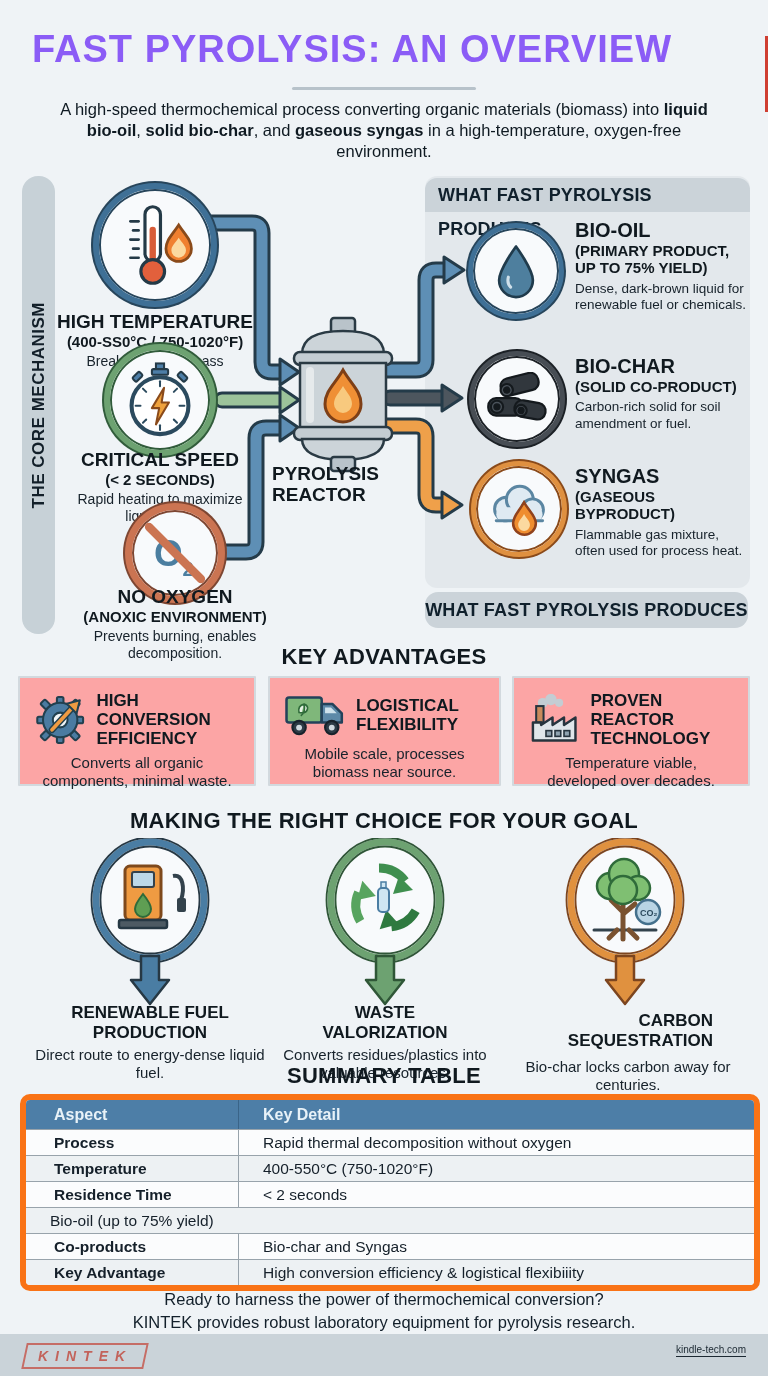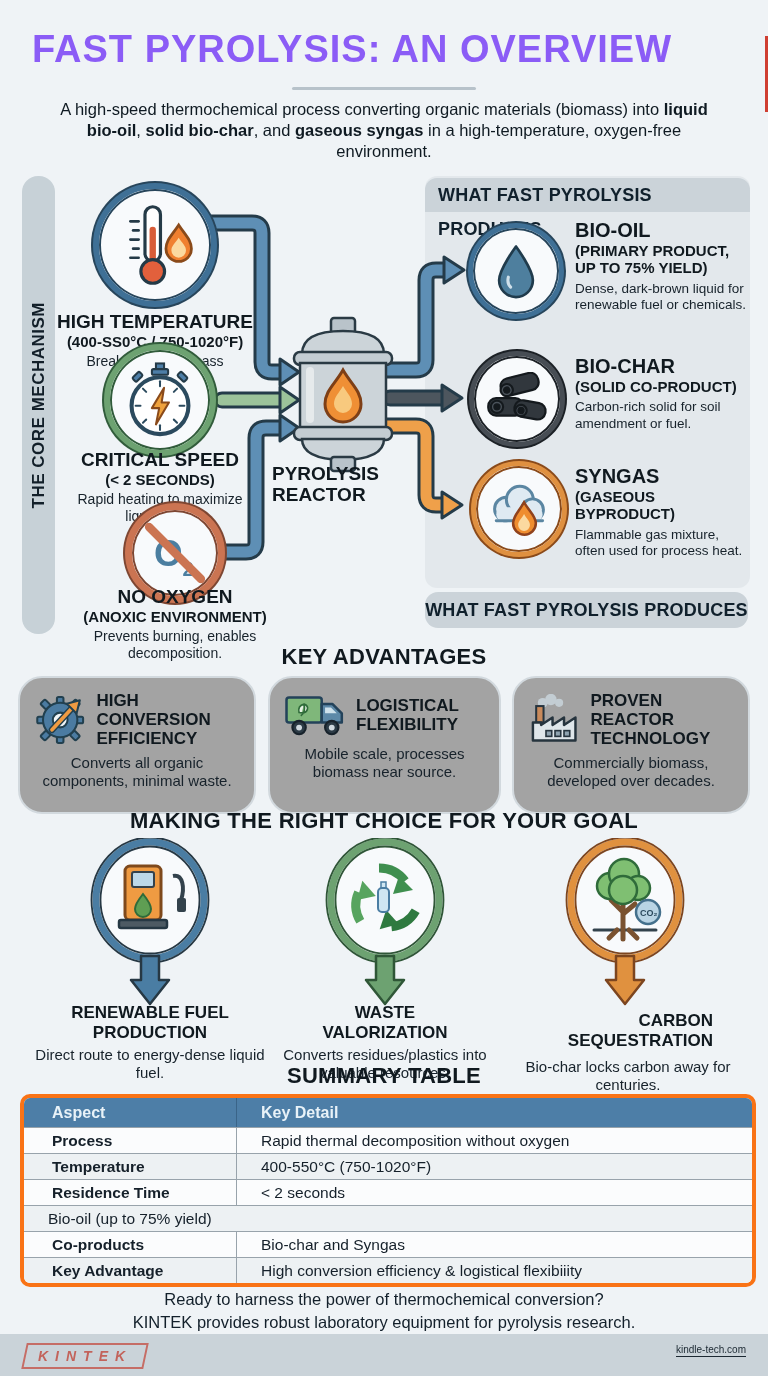--- a/index.html
+++ b/index.html
@@ -41,31 +41,31 @@
   .prod-text{position:absolute;width:172px;color:#10191f;}
   .prod-name{font-size:20px;font-weight:800;line-height:1.05;}
   .prod-qual{font-size:15px;font-weight:800;line-height:1.15;margin-top:1px;}
   .prod-desc{font-size:13.5px;margin-top:4px;line-height:1.22;color:#17222b;}
   .products-pill{left:425px;top:592px;width:323px;height:36px;background:#cbd3d9;border-radius:13px;
     text-align:center;line-height:36px;font-size:18px;font-weight:800;color:#10202c;letter-spacing:.2px;}
   
   .section-heading{width:768px;left:0;text-align:center;font-size:22px;font-weight:800;color:#10191f;
     letter-spacing:.3px;}
   
-  .card{top:676px;height:138px;background:#a3a3a3;border:2px solid #d2d9de;border-radius:24px;
+  .card{top:676px;height:110px;background:#fca5a5;border:2px solid #d2d9de;border-radius:1px;
     box-sizing:border-box;}
   .card-top{display:flex;align-items:center;gap:10px;padding:13px 8px 0 14px;}
   .card-title{font-size:17px;font-weight:800;line-height:1.12;color:#10191f;}
   .card-desc{text-align:center;font-size:15px;line-height:1.2;margin-top:6px;color:#17222b;}
   
   .goal-label{top:1003px;text-align:center;color:#10191f;}
   .goal-title{font-size:17px;font-weight:800;line-height:1.15;}
   .goal-desc{font-size:15px;line-height:1.22;margin-top:4px;color:#17222b;}
   
-  .summary-table{left:20px;top:1094px;width:728px;border:4px solid #f97316;border-radius:10px;
+  .summary-table{left:20px;top:1094px;width:728px;border:6px solid #f97316;border-radius:10px;
     overflow:hidden;background:#fbfcfd;}
   .t-row{display:flex;height:25px;border-top:1.5px solid #98a3ab;}
   .t-header{display:flex;height:29px;background:#4d7ea7;}
   .t-header .c1,.t-header .c2{color:#e8f2f8;font-weight:700;font-size:16px;line-height:29px;}
   .c1{width:213px;padding-left:28px;box-sizing:border-box;border-right:1.5px solid #98a3ab;}
   .t-header .c1{border-right:1.5px solid #3a6488;}
   .c2{flex:1;padding-left:24px;}
   .t-row .c1{font-weight:800;color:#15202a;font-size:15.5px;line-height:25px;}
   .t-row .c2{font-size:15.5px;color:#15202a;line-height:25px;}
   .t-row:nth-child(odd){background:#edf1f3;}
@@ -316,21 +316,21 @@
           <circle cx="28" cy="4" r="7" fill="#c3cdd3"></circle>
         <circle cx="38" cy="8" r="5" fill="#c3cdd3"></circle>
         <rect x="10" y="12" width="9" height="20" fill="#c98a5b" stroke="#26343e" stroke-width="2.5"></rect>
         <path d="M6,32 L6,54 L58,54 L58,26 L44,35 L44,26 L30,35 L30,26 L16,35 L16,32 Z" fill="#dfe6ea" stroke="#26343e" stroke-width="3" stroke-linejoin="round"></path>
         <rect x="22" y="42" width="7" height="7" fill="#8fa3b0" stroke="#26343e" stroke-width="2"></rect>
         <rect x="33" y="42" width="7" height="7" fill="#8fa3b0" stroke="#26343e" stroke-width="2"></rect>
         <rect x="44" y="42" width="7" height="7" fill="#8fa3b0" stroke="#26343e" stroke-width="2"></rect>
       </svg>
       <div class="card-title" style="width:160px;">PROVEN REACTOR TECHNOLOGY</div>
     </div>
-    <div class="card-desc" style="width:200px;margin-left:auto;margin-right:auto;">Commercially biomass, developed over decades.</div>
+    <div class="card-desc" style="width:200px;margin-left:auto;margin-right:auto;">Temperature viable, developed over decades.</div>
   </div>
 
   <div class="abs section-heading" style="top:808px;">MAKING THE RIGHT CHOICE FOR YOUR GOAL</div>
 
   <svg class="abs" style="left:85px;top:838px;" width="130" height="172" viewBox="0 0 130 172">
     <ellipse cx="65" cy="62" rx="54" ry="58" fill="#f8fafc" stroke="#4a7da3" stroke-width="7"></ellipse>
     <ellipse cx="65" cy="62" rx="58.5" ry="62.5" fill="none" stroke="#263844" stroke-width="1.8"></ellipse>
     <ellipse cx="65" cy="62" rx="49.5" ry="53.5" fill="none" stroke="#263844" stroke-width="1.8"></ellipse>
     <path d="M56,118 V142 H46 L65,166 L84,142 H74 V118 Z" fill="#4a7da3" stroke="#263844" stroke-width="2.5" stroke-linejoin="round"></path>
     <g>

